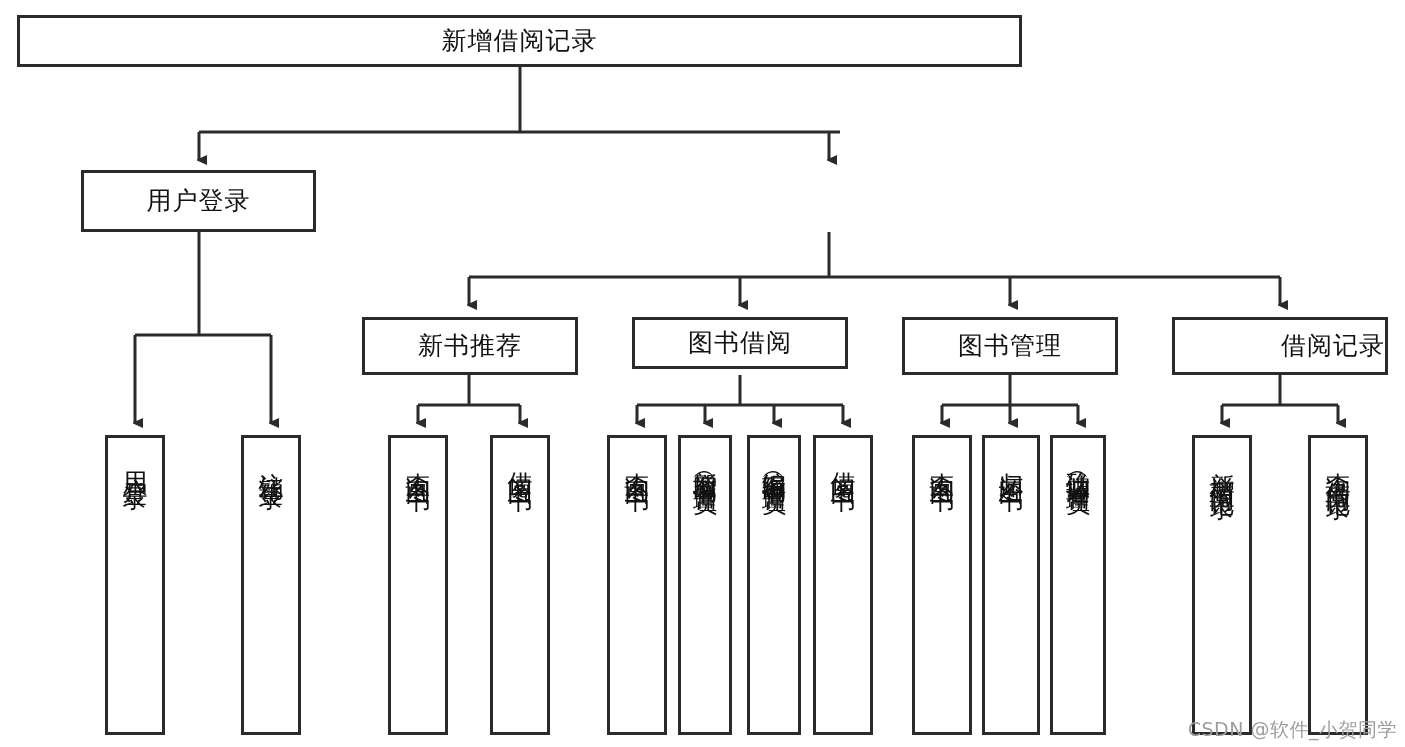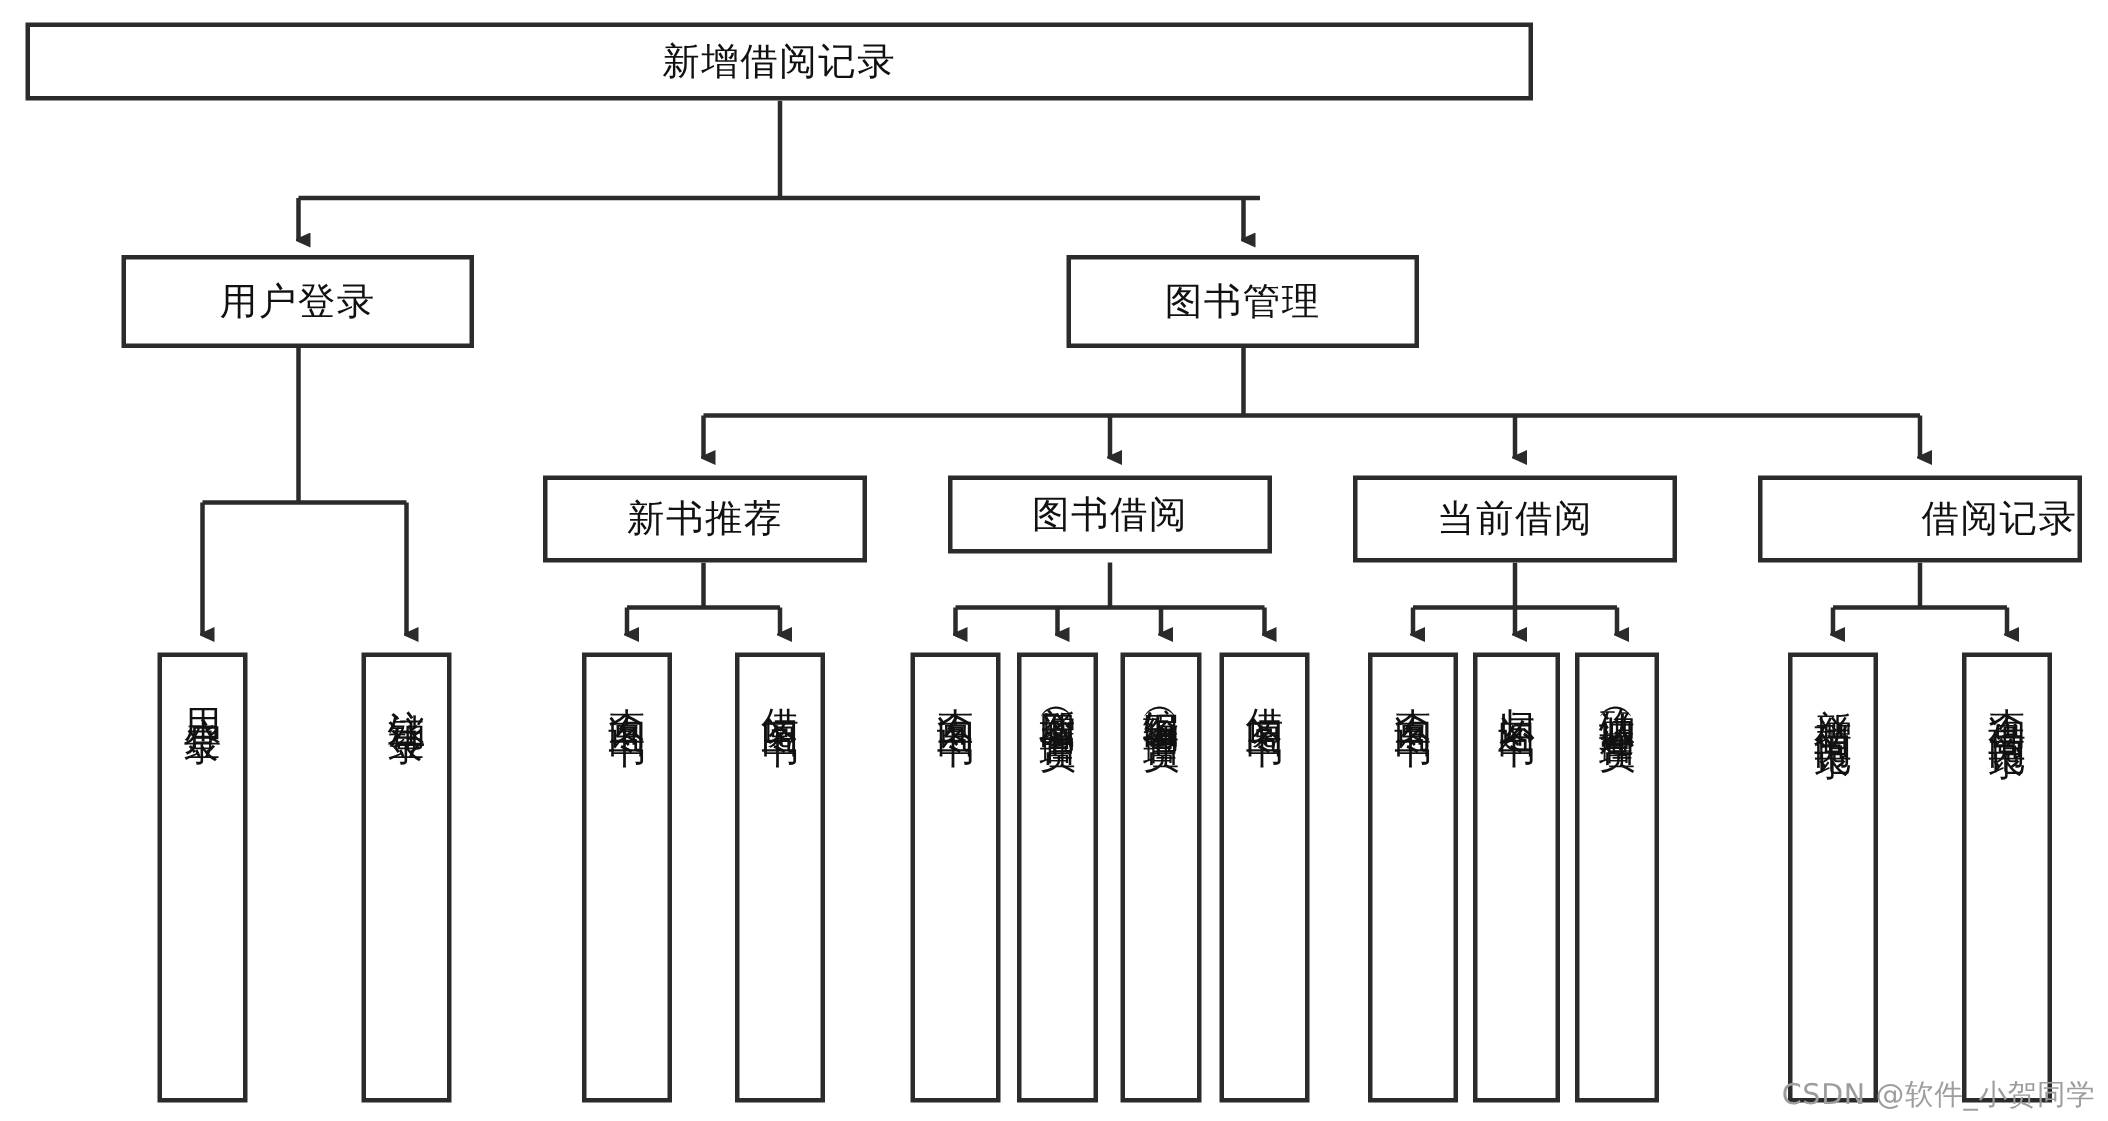--- a/index.html
+++ b/index.html
@@ -117,32 +117,29 @@
     </g>
   </svg>
 
   <div class="node" style="left:17px;top:15px;width:1005px;height:52px;">
     <span class="node-label">新增借阅记录</span>
   </div>
 
   <div class="node" style="left:81px;top:170px;width:235px;height:62px;">
     <span class="node-label">用户登录</span>
   </div>
-  <div class="node" style="left:711px;top:170px;width:235px;height:62px;">
-    <span class="node-label">图书管理</span>
-  </div>
 
   <div class="node" style="left:362px;top:317px;width:216px;height:58px;">
     <span class="node-label">新书推荐</span>
   </div>
   <div class="node" style="left:632px;top:317px;width:216px;height:52px;">
     <span class="node-label">图书借阅</span>
   </div>
   <div class="node" style="left:902px;top:317px;width:216px;height:58px;">
-    <span class="node-label">当前借阅</span>
+    <span class="node-label">图书管理</span>
   </div>
   <div class="node" style="left:1172px;top:317px;width:216px;height:58px;justify-content:flex-end;">
     <span class="node-label">借阅记录</span>
   </div>
 
   <div class="node vertical" style="left:105px;top:435px;width:60px;height:300px;">
     <span class="node-label">用户登录</span>
   </div>
   <div class="node vertical" style="left:241px;top:435px;width:60px;height:300px;">
     <span class="node-label">注销登录</span>

